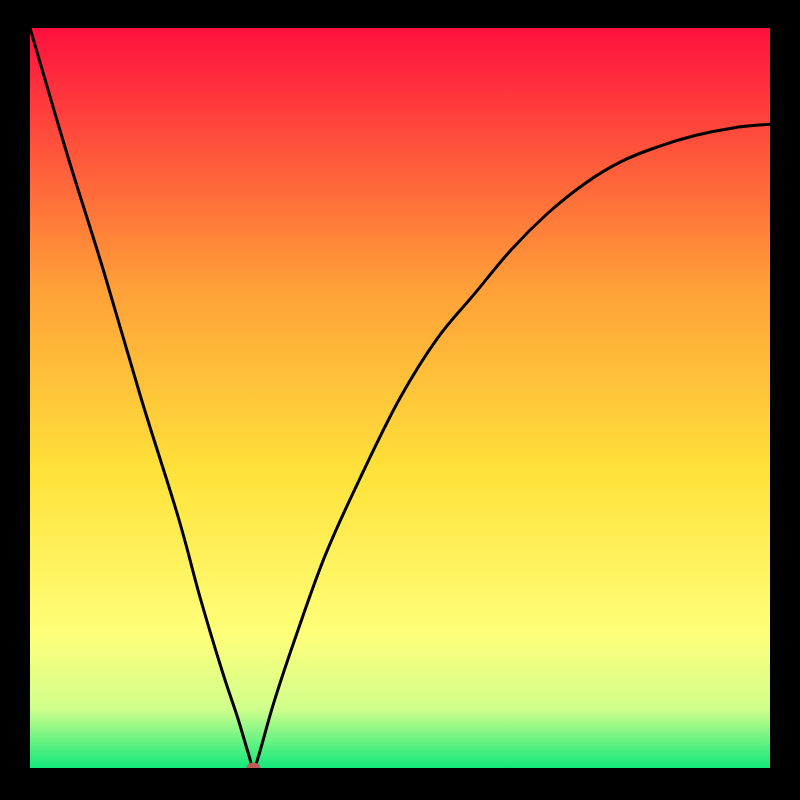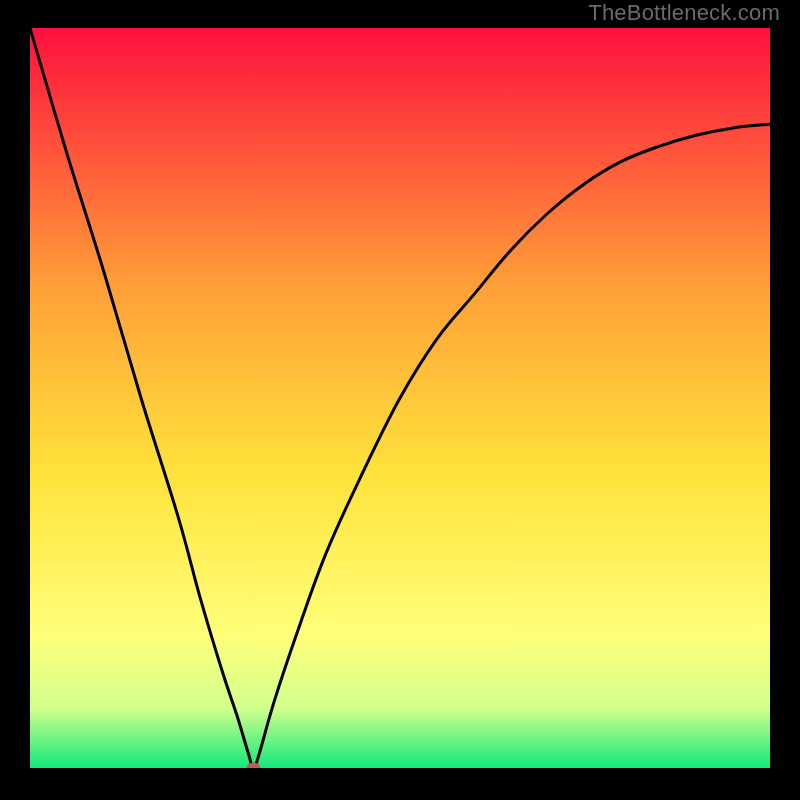--- a/index.html
+++ b/index.html
@@ -37,21 +37,20 @@
   .plot-area svg {
     display: block;
     width: 100%;
     height: 100%;
   }
 </style>
 </head>
 <body>
 
 <div class="frame">
-  <div class="watermark">TheBottleneck.com</div>
   <div class="plot-area">
     <svg viewBox="0 0 740 740" preserveAspectRatio="none">
       <defs>
         <linearGradient id="bg-grad" x1="0" y1="0" x2="0" y2="1">
           <stop id="g0" offset="0%" stop-color="#ff103e"></stop>
           <stop id="g1" offset="35%" stop-color="#ffa038"></stop>
           <stop id="g2" offset="60%" stop-color="#ffe23a"></stop>
           <stop id="g3" offset="82%" stop-color="#ffff7a"></stop>
           <stop id="g4" offset="92%" stop-color="#d0ff8c"></stop>
           <stop id="g5" offset="100%" stop-color="#12e87a"></stop>

